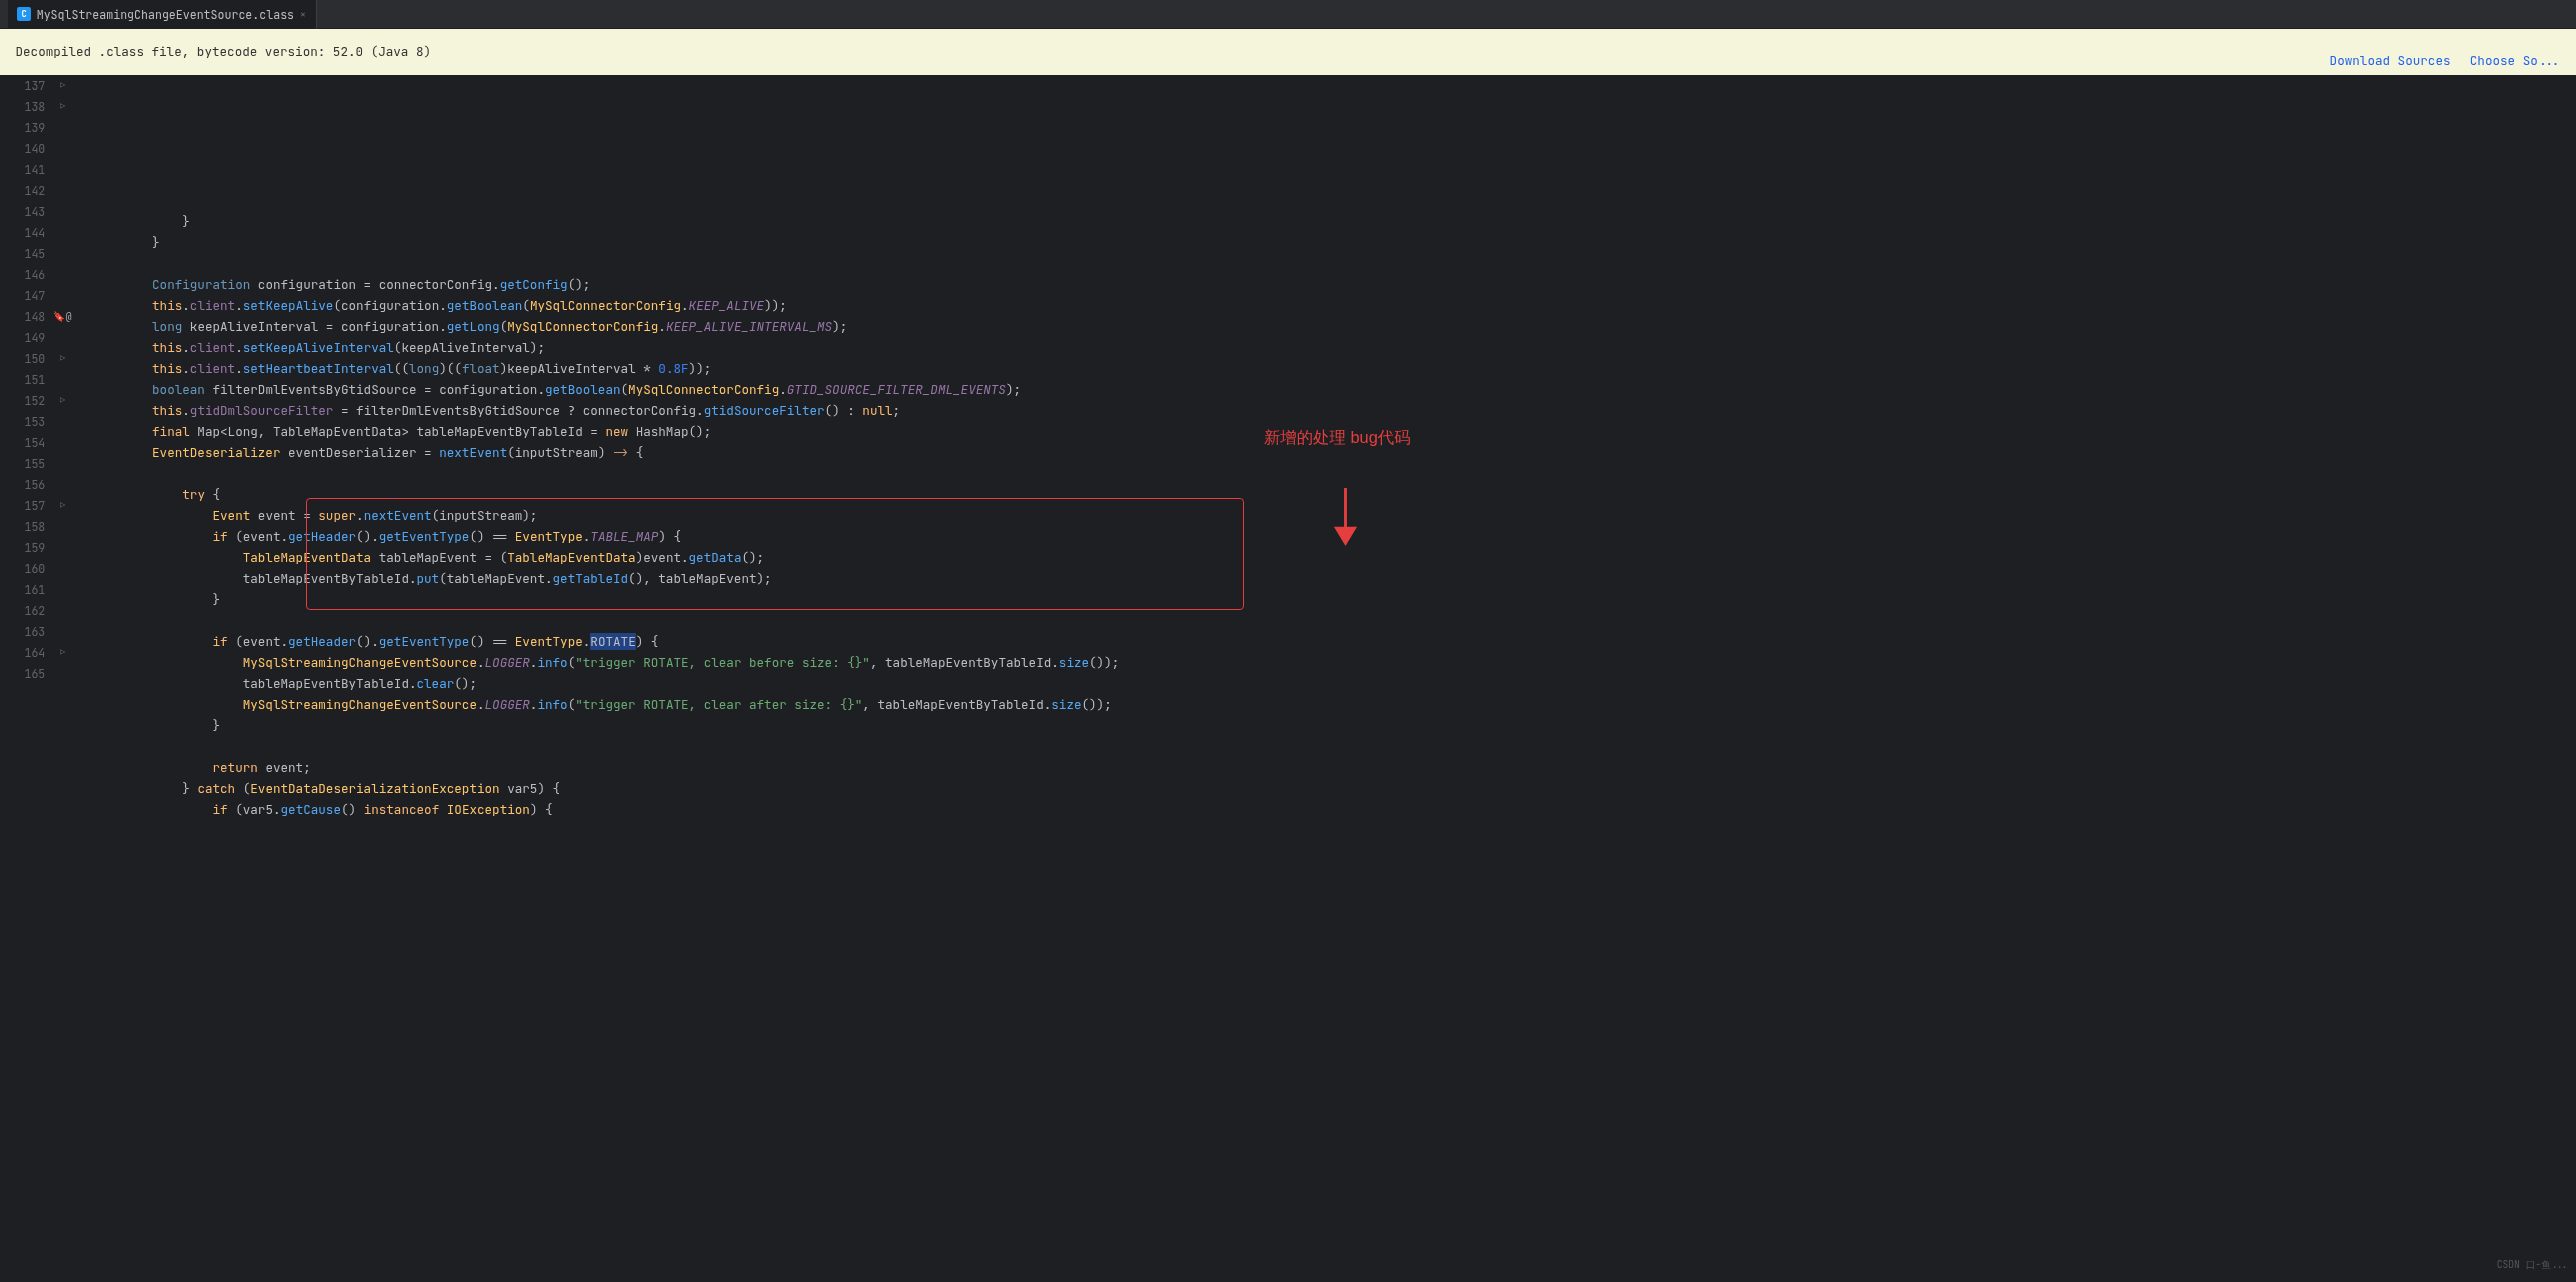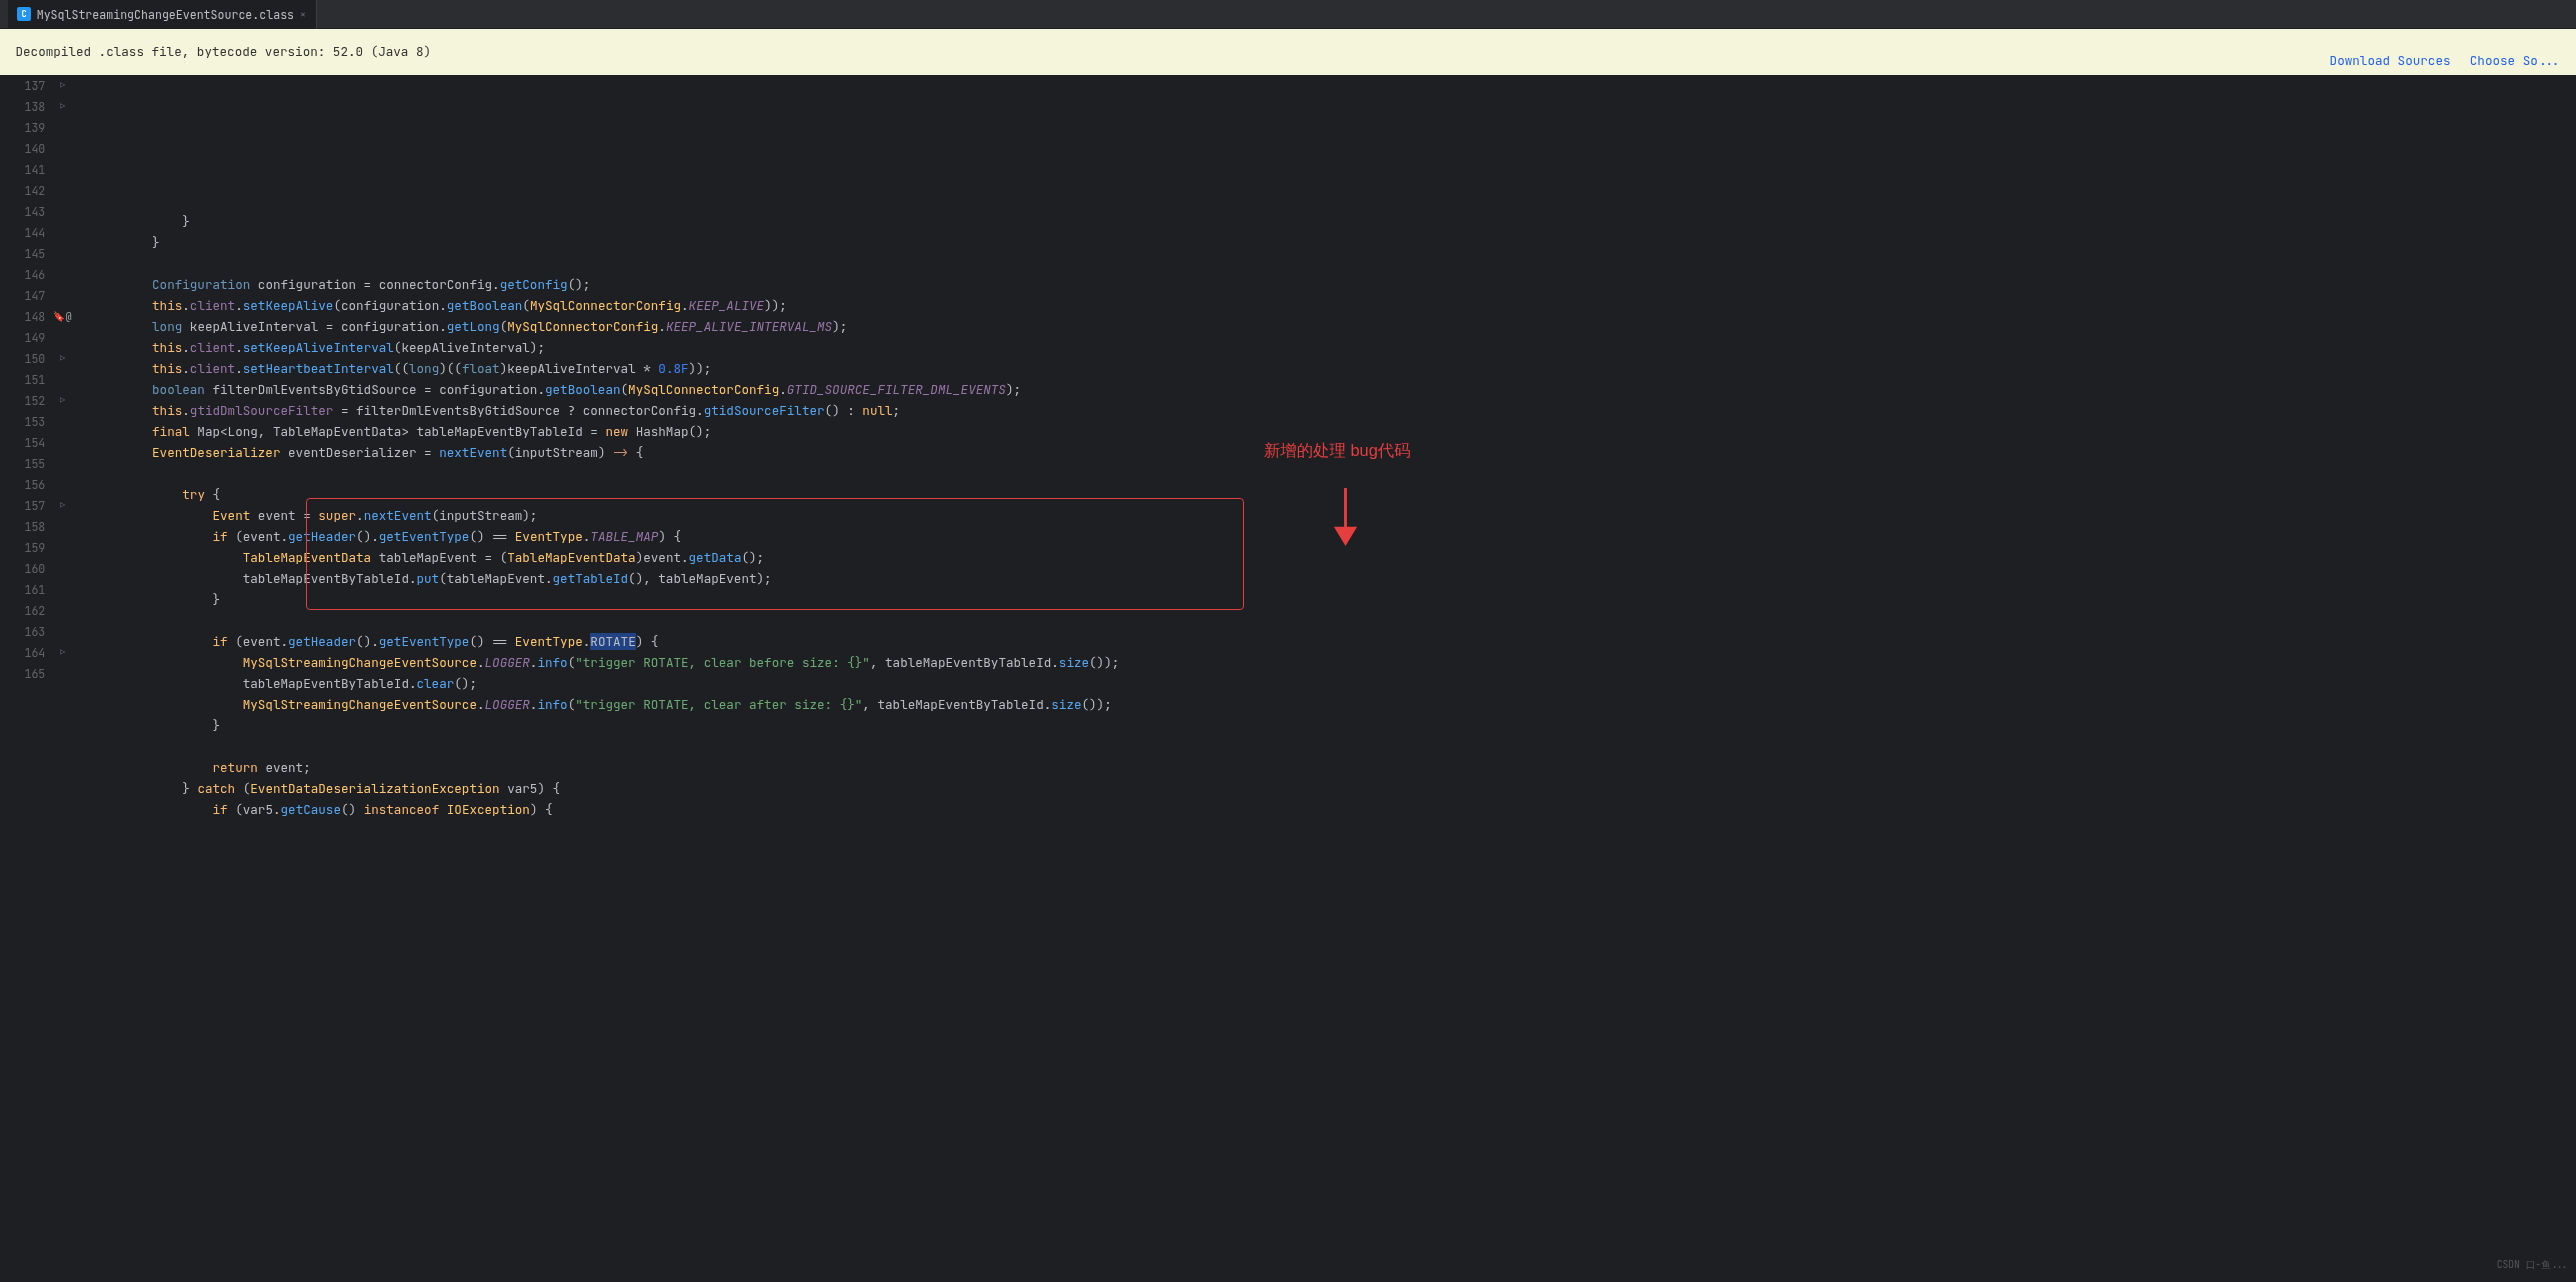--- a/index.html
+++ b/index.html
@@ -342,21 +342,21 @@
       <div class="line-row">
         <span class="line-num">165</span>
         <span class="gutter-icons"></span>
       </div>
     </div>
 
   <div class="code-content" id="code-content">
     
     <div class="annotation-box" id="annotation-box" style="top: 423px; left: 222px; width: 938px; height: 112px;"></div>
     
-    <div class="annotation-label" id="annotation-label" style="top: 365px; left: 1180px;">新增的处理 bug代码</div>
+    <div class="annotation-label" id="annotation-label" style="top: 352px; left: 1180px;">新增的处理 bug代码</div>
     
     <div class="annotation-arrow" id="annotation-arrow" style="top: 413px; left: 1247px;">
       <svg width="29" height="58" viewBox="0 0 30 60">
         <line x1="15" y1="0" x2="15" y2="45" stroke="#e53e3e" stroke-width="3"></line>
         <polygon points="15,60 3,40 27,40" fill="#e53e3e"></polygon>
       </svg>
     </div>
     <div id="code-lines"><div class="code-line">            <span class="punct">}</span></div><div class="code-line">        <span class="punct">}</span></div><div class="code-line"></div><div class="code-line">        <span class="type">Configuration</span> configuration = connectorConfig.<span class="method">getConfig</span>();</div><div class="code-line">        <span class="kw">this</span>.<span class="field">client</span>.<span class="method">setKeepAlive</span>(configuration.<span class="method">getBoolean</span>(<span class="class-name">MySqlConnectorConfig</span>.<span class="field" style="color:#9876aa;font-style:italic">KEEP_ALIVE</span>));</div><div class="code-line">        <span class="kw-blue">long</span> keepAliveInterval = configuration.<span class="method">getLong</span>(<span class="class-name">MySqlConnectorConfig</span>.<span class="field" style="color:#9876aa;font-style:italic">KEEP_ALIVE_INTERVAL_MS</span>);</div><div class="code-line">        <span class="kw">this</span>.<span class="field">client</span>.<span class="method">setKeepAliveInterval</span>(keepAliveInterval);</div><div class="code-line">        <span class="kw">this</span>.<span class="field">client</span>.<span class="method">setHeartbeatInterval</span>((<span class="kw-blue">long</span>)((<span class="kw-blue">float</span>)keepAliveInterval * <span class="num">0.8F</span>));</div><div class="code-line">        <span class="kw-blue">boolean</span> filterDmlEventsByGtidSource = configuration.<span class="method">getBoolean</span>(<span class="class-name">MySqlConnectorConfig</span>.<span class="field" style="color:#9876aa;font-style:italic">GTID_SOURCE_FILTER_DML_EVENTS</span>);</div><div class="code-line">        <span class="kw">this</span>.<span class="field">gtidDmlSourceFilter</span> = filterDmlEventsByGtidSource ? connectorConfig.<span class="method">gtidSourceFilter</span>() : <span class="kw">null</span>;</div><div class="code-line">        <span class="kw">final</span> Map&lt;Long, TableMapEventData&gt; tableMapEventByTableId = <span class="kw">new</span> HashMap();</div><div class="code-line">        <span class="class-name">EventDeserializer</span> eventDeserializer = <span class="method">nextEvent</span>(inputStream) <span class="lambda">-&gt;</span> {</div><div class="code-line"></div><div class="code-line">            <span class="kw">try</span> {</div><div class="code-line">                <span class="class-name">Event</span> event = <span class="kw">super</span>.<span class="method">nextEvent</span>(inputStream);</div><div class="code-line">                <span class="kw">if</span> (event.<span class="method">getHeader</span>().<span class="method">getEventType</span>() == <span class="class-name">EventType</span>.<span class="field" style="color:#9876aa;font-style:italic">TABLE_MAP</span>) {</div><div class="code-line">                    <span class="class-name">TableMapEventData</span> tableMapEvent = (<span class="class-name">TableMapEventData</span>)event.<span class="method">getData</span>();</div><div class="code-line">                    tableMapEventByTableId.<span class="method">put</span>(tableMapEvent.<span class="method">getTableId</span>(), tableMapEvent);</div><div class="code-line">                }</div><div class="code-line"></div><div class="code-line">                <span class="kw">if</span> (event.<span class="method">getHeader</span>().<span class="method">getEventType</span>() == <span class="class-name">EventType</span>.<span class="selected-word">ROTATE</span>) {</div><div class="code-line">                    <span class="class-name">MySqlStreamingChangeEventSource</span>.<span class="field" style="color:#9876aa;font-style:italic">LOGGER</span>.<span class="method">info</span>(<span class="str">"trigger ROTATE, clear before size: {}"</span>, tableMapEventByTableId.<span class="method">size</span>());</div><div class="code-line">                    tableMapEventByTableId.<span class="method">clear</span>();</div><div class="code-line">                    <span class="class-name">MySqlStreamingChangeEventSource</span>.<span class="field" style="color:#9876aa;font-style:italic">LOGGER</span>.<span class="method">info</span>(<span class="str">"trigger ROTATE, clear after size: {}"</span>, tableMapEventByTableId.<span class="method">size</span>());</div><div class="code-line">                }</div><div class="code-line"></div><div class="code-line">                <span class="kw">return</span> event;</div><div class="code-line">            } <span class="kw">catch</span> (<span class="class-name">EventDataDeserializationException</span> var5) {</div><div class="code-line">                <span class="kw">if</span> (var5.<span class="method">getCause</span>() <span class="kw">instanceof</span> <span class="class-name">IOException</span>) {</div></div>
   </div>
 

